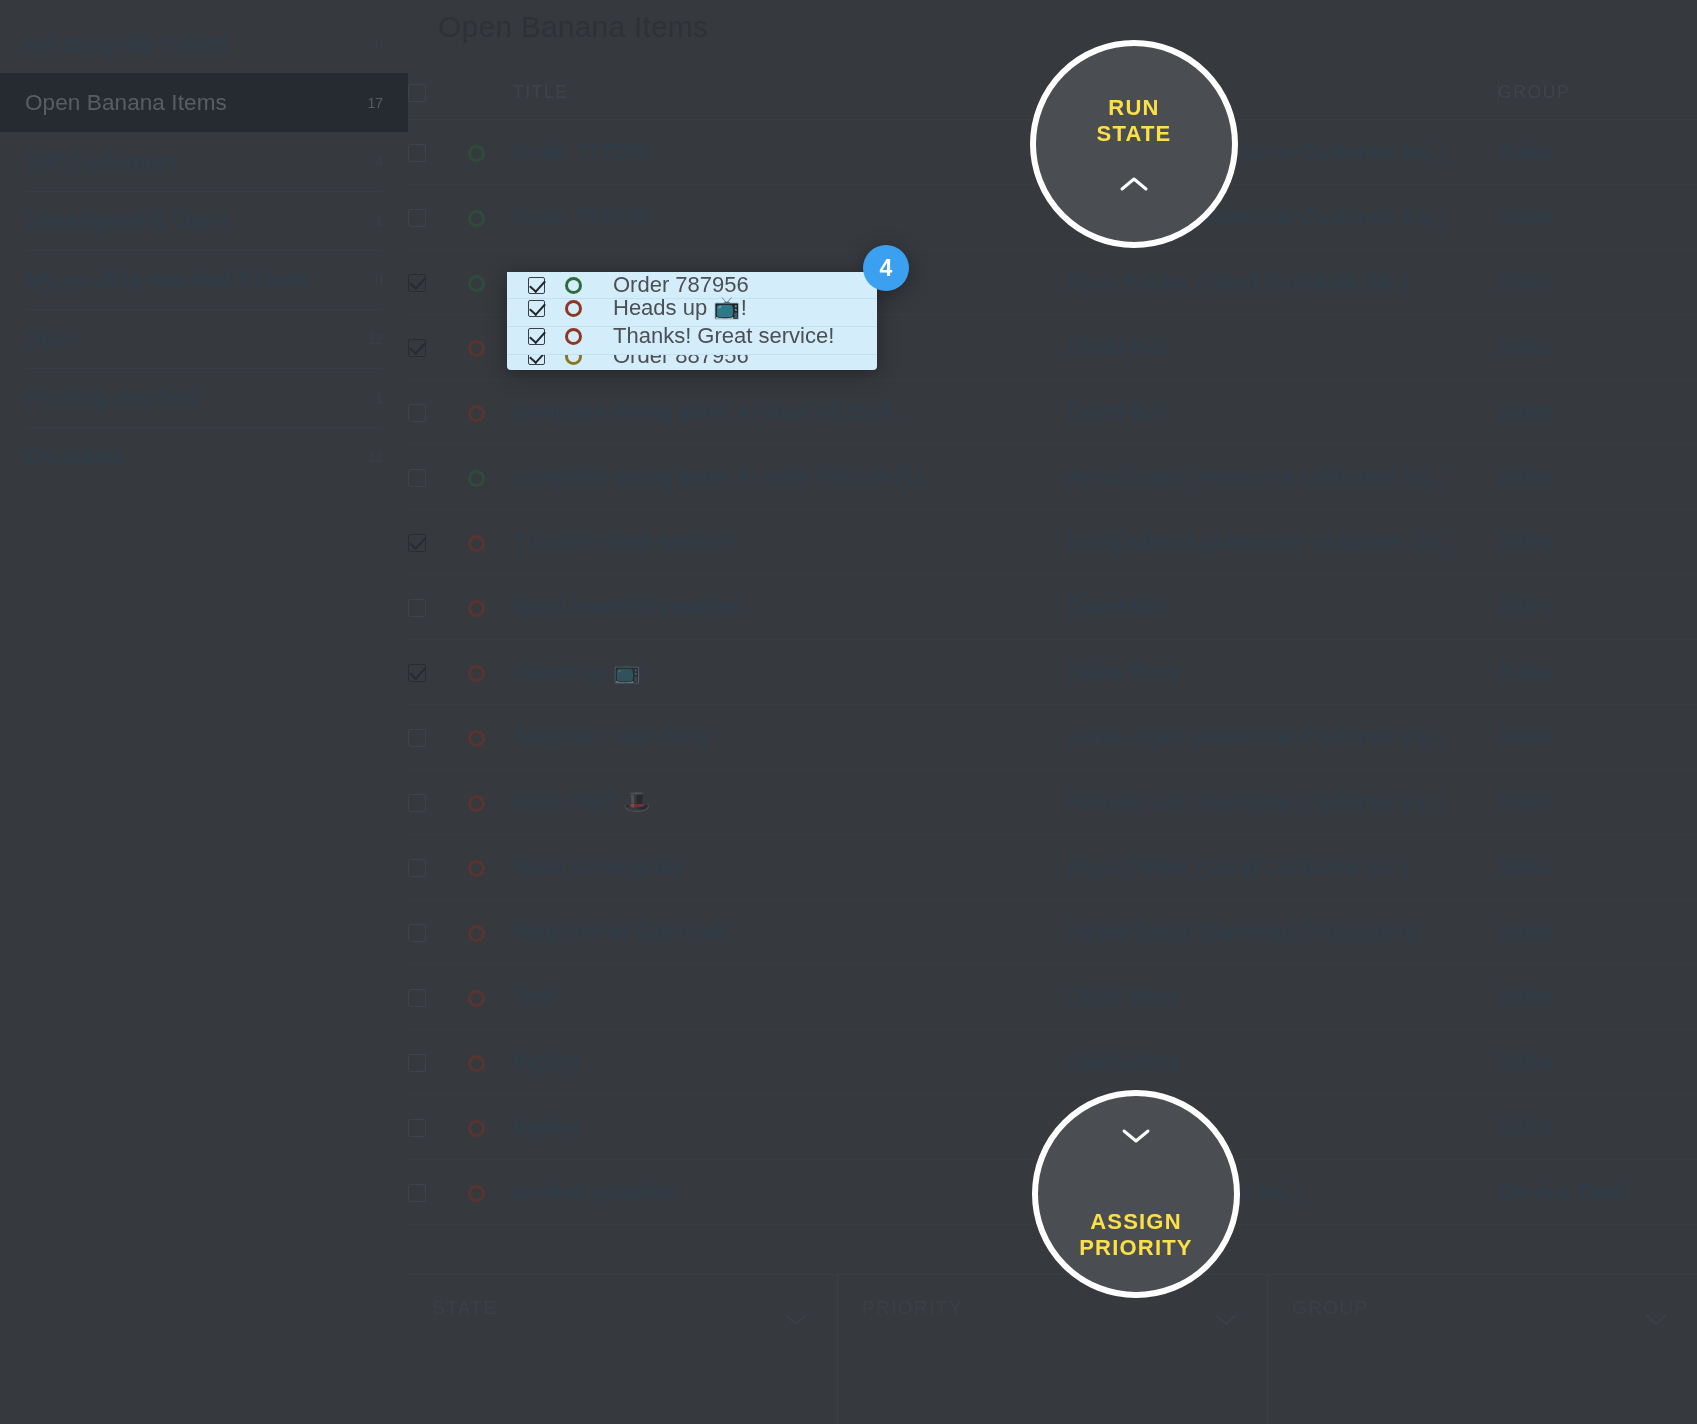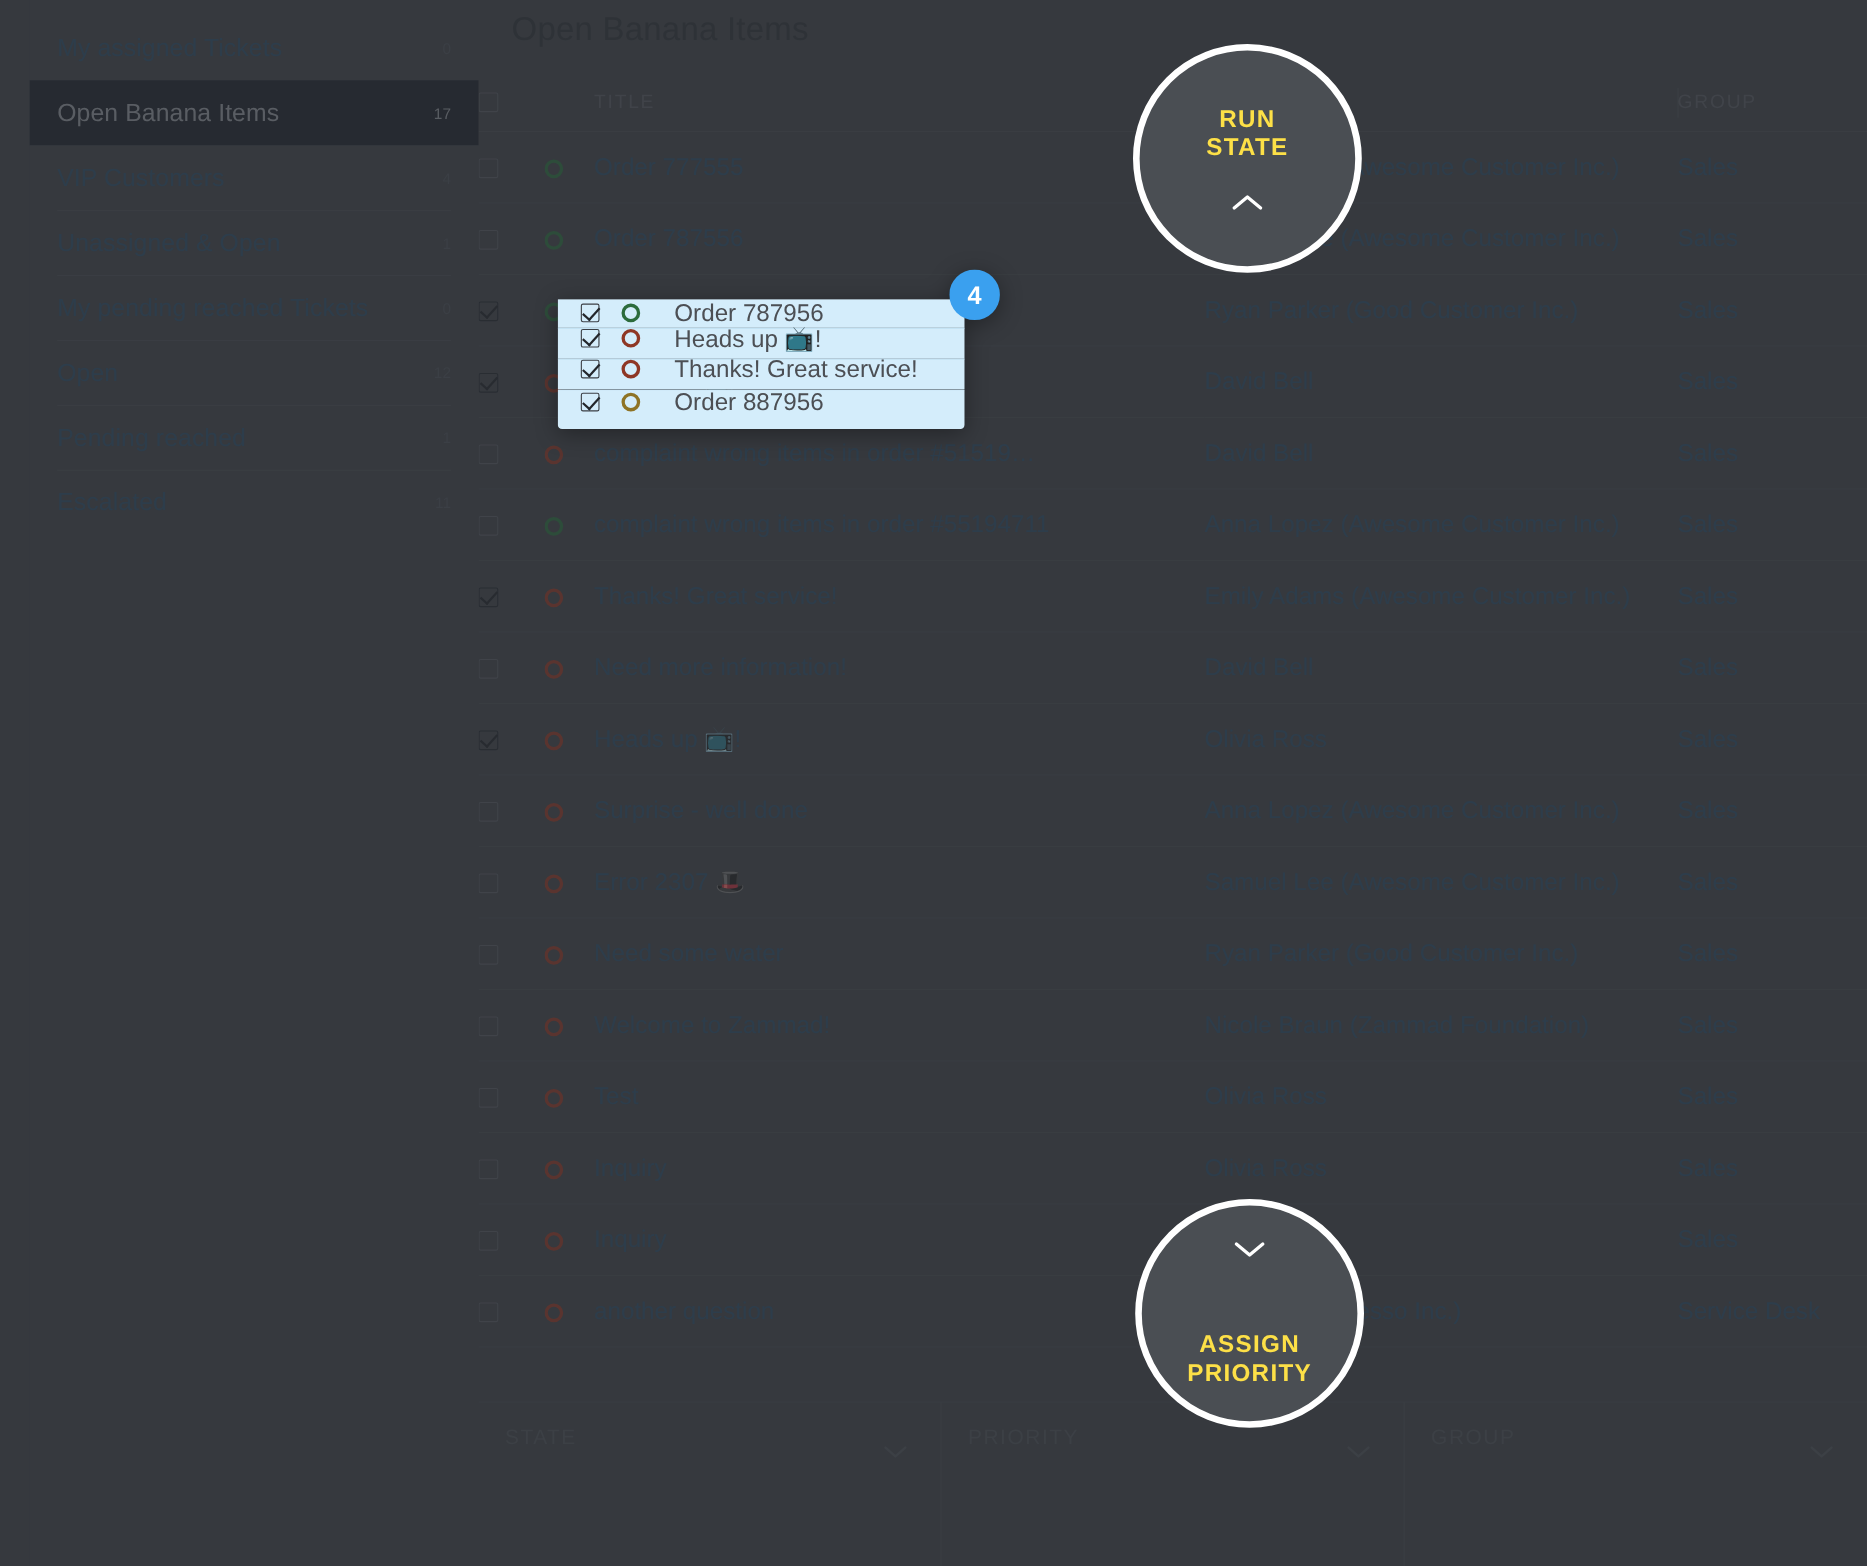--- a/index.html
+++ b/index.html
@@ -8,21 +8,20 @@
     background: #3e4146;
     font-family: "Liberation Sans", sans-serif;
     overflow: hidden;
   }
 
   
   #app {
     position: absolute; inset: 0;
     display: flex;
     background: #3e4146;
-    margin-left: 27px;
   }
 
   
   #sidebar {
     width: 408px; flex: 0 0 408px;
     background: #3e4146;
     padding-top: 14px;
     position: relative;
     z-index: 2;
   }
@@ -193,21 +192,21 @@
     filter: drop-shadow(0 4px 10px rgba(0,0,0,0.35));
   }
   .drag-row {
     background: #d4edfb;
     display: flex;
     align-items: center;
     position: relative;
   }
   .drag-row:first-child { height: 60px; border-radius: 4px 4px 0 0; }
   .drag-row.squish { height: 28px; }
-  .drag-row:last-child { border-radius: 0 0 4px 4px; height: 36px; overflow: hidden; }
+  .drag-row:last-child { border-radius: 0 0 4px 4px; height: 16px; overflow: hidden; }
   .drag-row + .drag-row { border-top: 1px solid #c2e2f3; }
   .drag-cb { width: 58px; text-align: center; flex: 0 0 58px; }
   .drag-cb .cbox { border-color: #3b3f45; width: 17px; height: 17px; }
   .drag-cb .cbox.checked::after { border-color: #23262b; }
   .drag-state { width: 48px; flex: 0 0 48px; }
   .drag-title {
     font-size: 22px;
     color: #4c4f54;
     white-space: nowrap;
     overflow: hidden;

